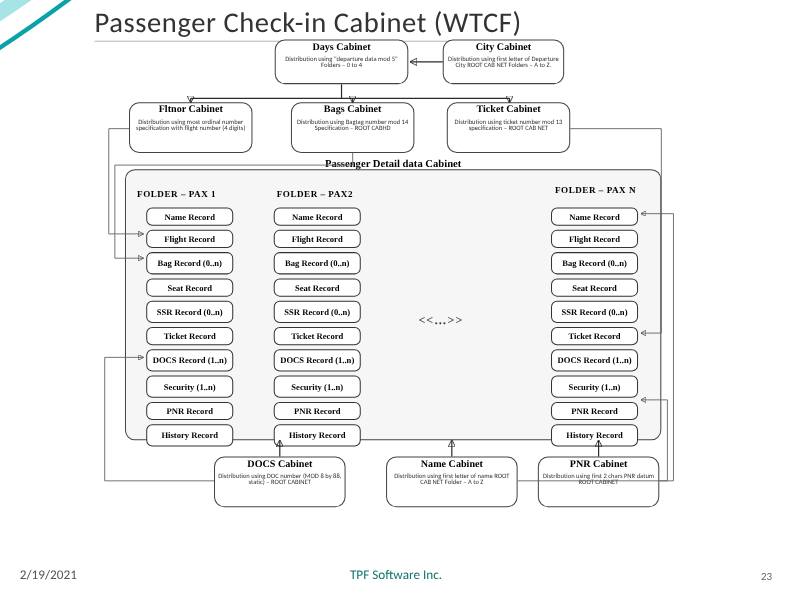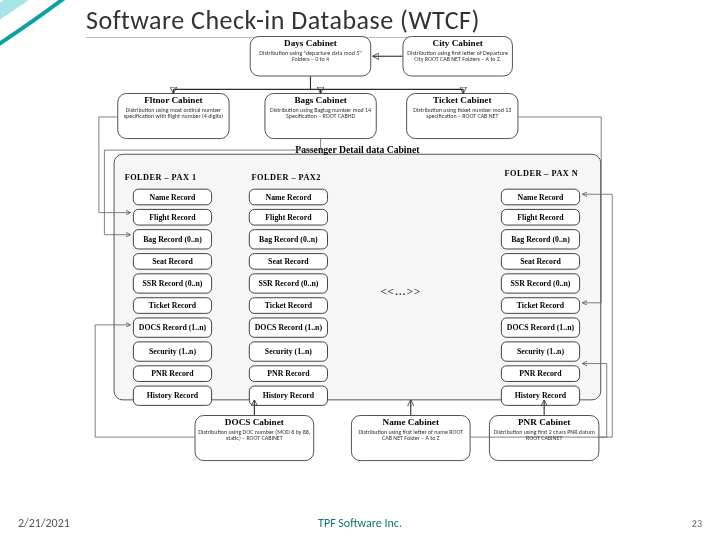--- a/index.html
+++ b/index.html
@@ -58,21 +58,21 @@
 
 <div class="slide">
 
   <svg class="corner" viewBox="0 0 300 300">
     <path d="M0 210 Q120 150 300 -10" stroke="#0aa2a8" stroke-width="4" fill="none"></path>
     <path d="M0 180 Q110 120 280 -20" stroke="#6bd2d6" stroke-width="14" fill="none" opacity="0.6"></path>
     <path d="M0 150 Q100 90 260 -30" stroke="#cde" stroke-width="8" fill="none" opacity="0.6"></path>
   </svg>
 
   <div class="title">
-    <span class="u">Software Check-in Database (WTCF)</span>
+    <span class="u">Passenger Check-in Cabinet (WTCF)</span>
   </div>
 
   <div class="diagram">
 
     <div class="dbox" style="left:178px; top:0; width:132px; height:44px;">
       <div class="h">Days Cabinet</div>
       <div class="d">Distribution using
 "departure data mod 5"
 Folders – 0 to 4</div>
     </div>
@@ -217,16 +217,16 @@
 
       <path d="M418 436 H572 V172 H540" class="thin" marker-end="url(#ah)"></path>
 
       <path d="M558 436 H566 V356 H540" class="thin" marker-end="url(#ah)"></path>
 
       <path d="M118 436 H10 V314 H48" class="thin" marker-end="url(#ah)"></path>
     </svg>
 
   </div>
 
-  <div class="footer-date">2/21/2021</div>
+  <div class="footer-date">2/19/2021</div>
   <div class="footer-mid">TPF Software Inc.</div>
   <div class="footer-num">23</div>
 </div>
 
 </body></html>

